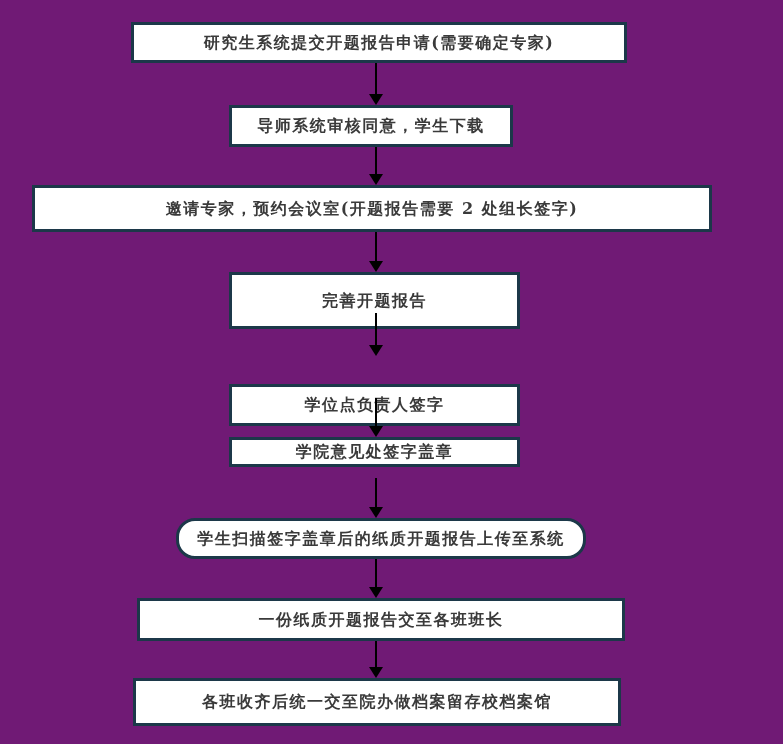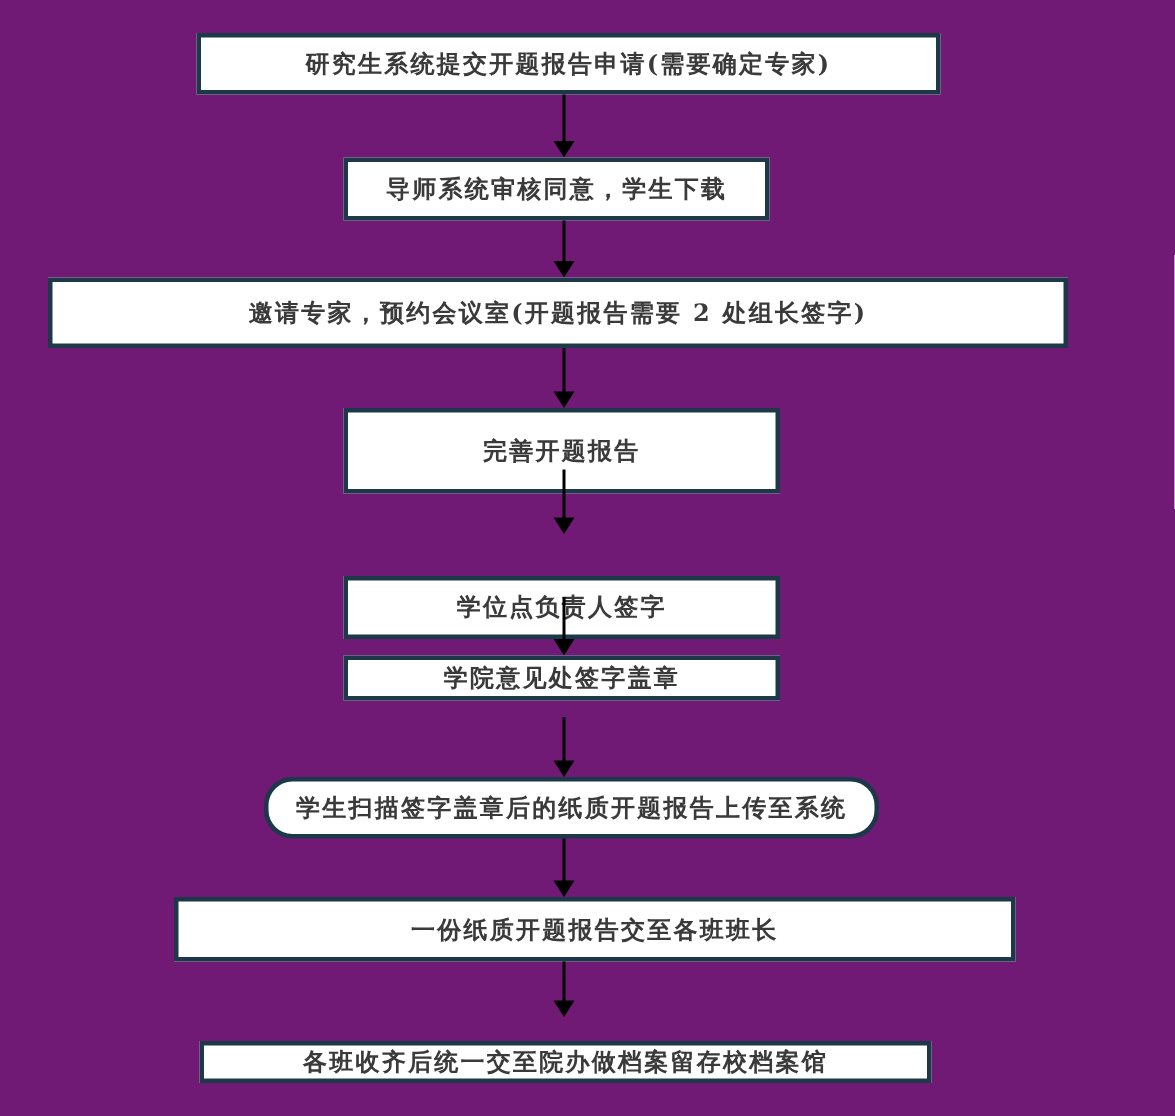--- a/index.html
+++ b/index.html
@@ -34,22 +34,22 @@
     white-space: nowrap;
   }
   
   .n1 { left: 131px; top: 22px;  width: 496px; height: 41px; }
   .n2 { left: 229px; top: 105px; width: 284px; height: 42px; }
   .n3 { left: 32px;  top: 185px; width: 680px; height: 47px; }
   .n4 { left: 229px; top: 272px; width: 291px; height: 57px; }
   .n5 { left: 229px; top: 356px; width: 291px; height: 42px; margin-top: 28px; }
   .n6 { left: 229px; top: 437px; width: 291px; height: 30px; }
   .n7 { left: 176px; top: 518px; width: 410px; height: 41px; border-radius: 19px; }
-  .n8 { left: 116px; top: 598px; width: 561px; height: 43px; }
-  .n9 { left: 133px; top: 694px; width: 488px; height: 28px; }
+  .n8 { left: 137px; top: 598px; width: 488px; height: 43px; }
+  .n9 { left: 133px; top: 678px; width: 488px; height: 48px; }
 
   
   .arrow {
     position: absolute;
     left: 369px;
     width: 14px;
   }
   .arrow .shaft {
     position: absolute;
     left: 50%;

